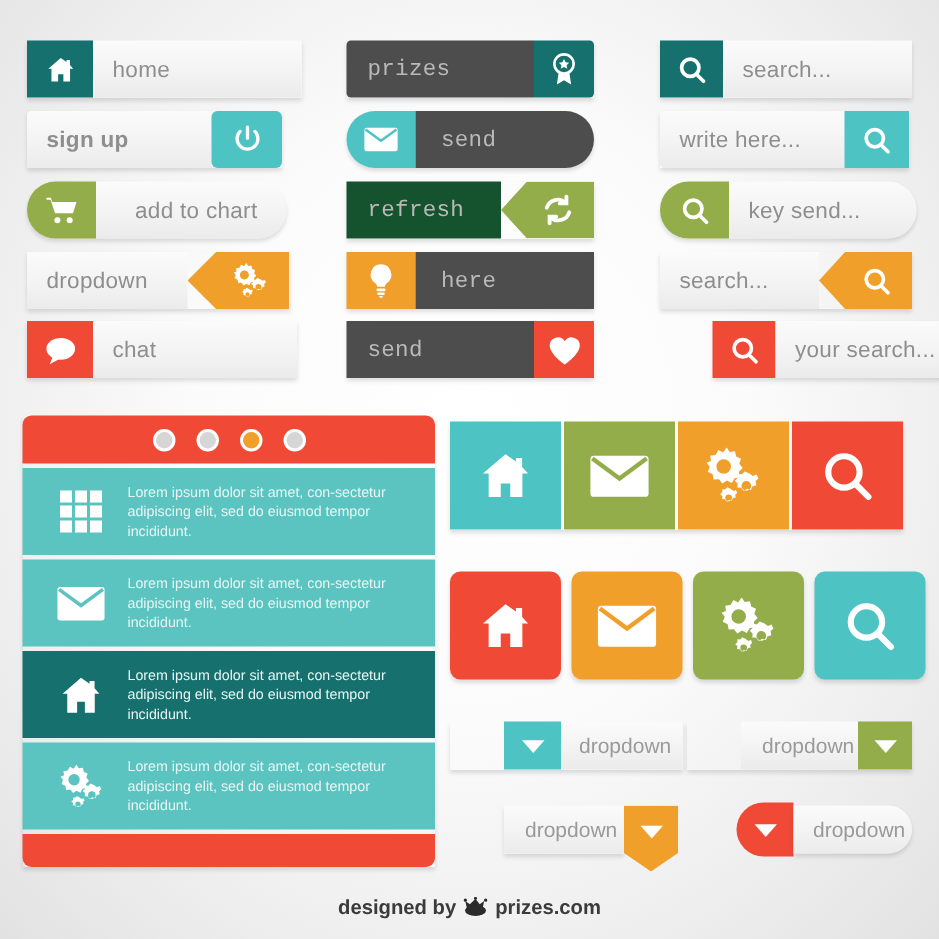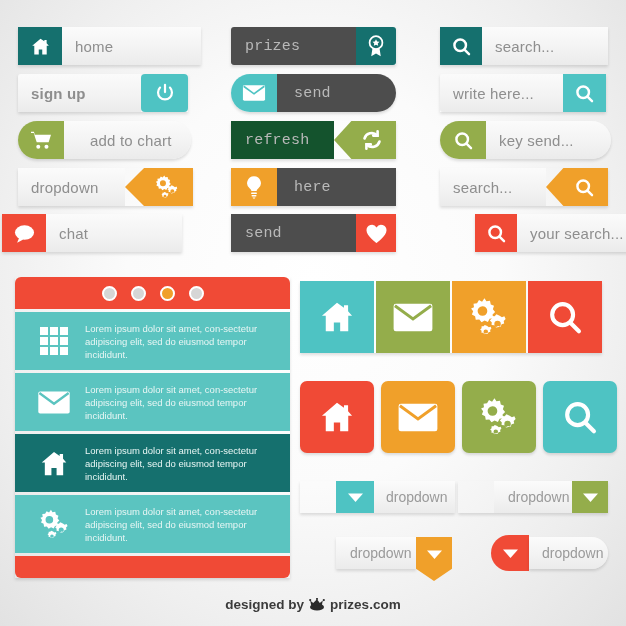--- a/index.html
+++ b/index.html
@@ -36,21 +36,21 @@
     display: flex; align-items: center; justify-content: center;
     flex: 0 0 auto;
   }
   svg { display: block; }
 
   
   .b-home { left: 18px;  top: 27px;  width: 183px; height: 38px; text-align: right; }
   .b-signup { left: 18px; top: 74px;  width: 170px; height: 38px; }
   .b-cart { left: 18px;  top: 121px; width: 173px; height: 38px; }
   .b-settings { left: 18px; top: 168px; width: 175px; height: 38px; }
-  .b-chat { left: 2px;  top: 214px; width: 180px; height: 38px; }
+  .b-chat { left: 18px;  top: 214px; width: 180px; height: 38px; }
 
   
   .b-prizes { left: 231px; top: 27px;  width: 165px; height: 38px; }
   .b-send  { left: 231px; top: 74px;  width: 165px; height: 38px; }
   .b-refresh { left: 231px; top: 121px; width: 165px; height: 38px; }
   .b-idea { left: 231px; top: 168px; width: 165px; height: 38px; }
   .b-like { left: 231px; top: 214px; width: 165px; height: 38px; }
 
   
   .b-search1 { left: 440px; top: 27px;  width: 168px; height: 38px; }

